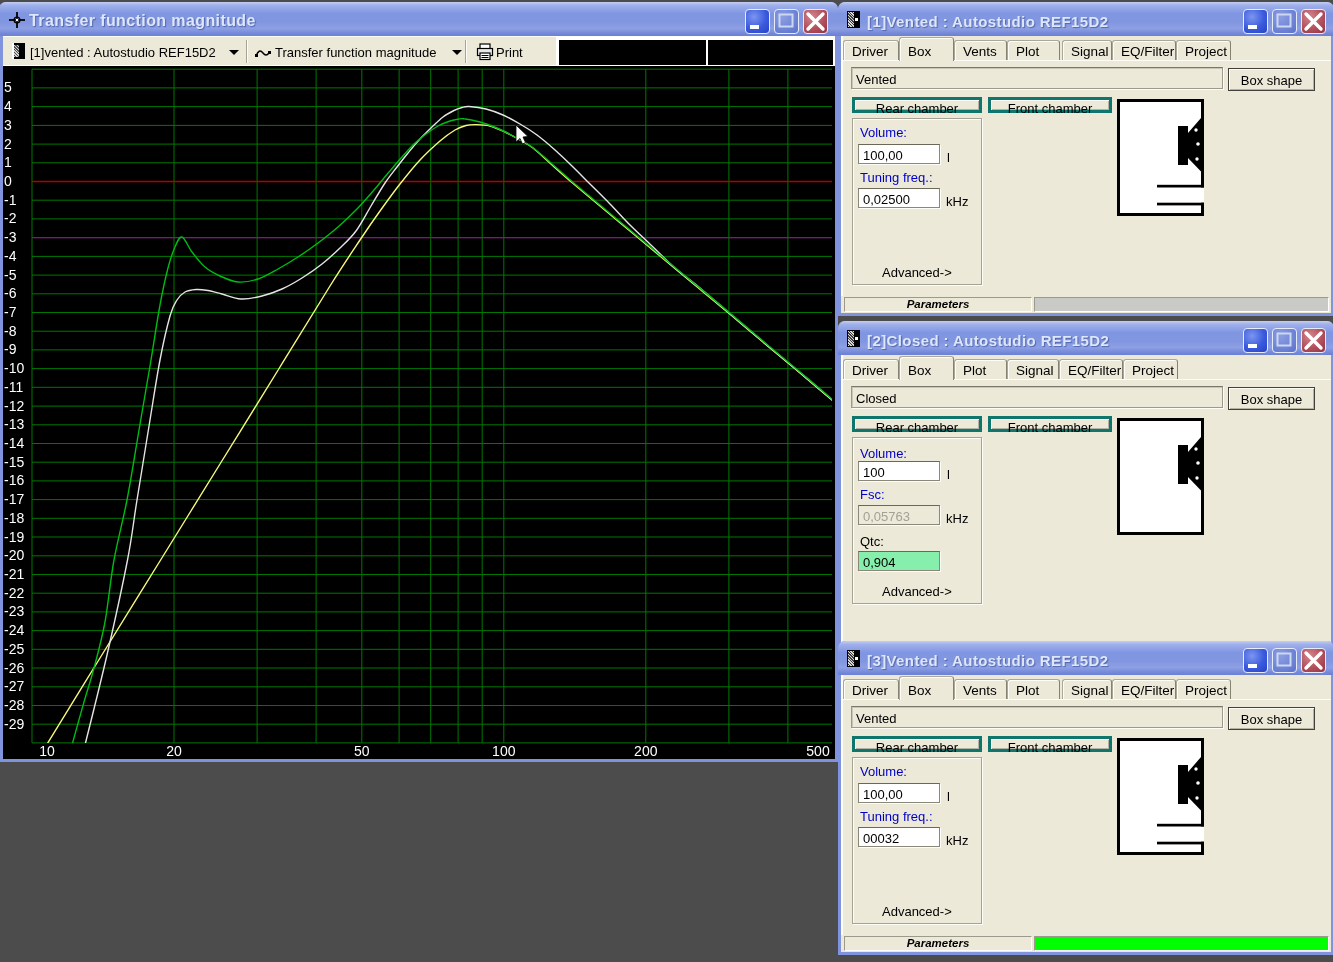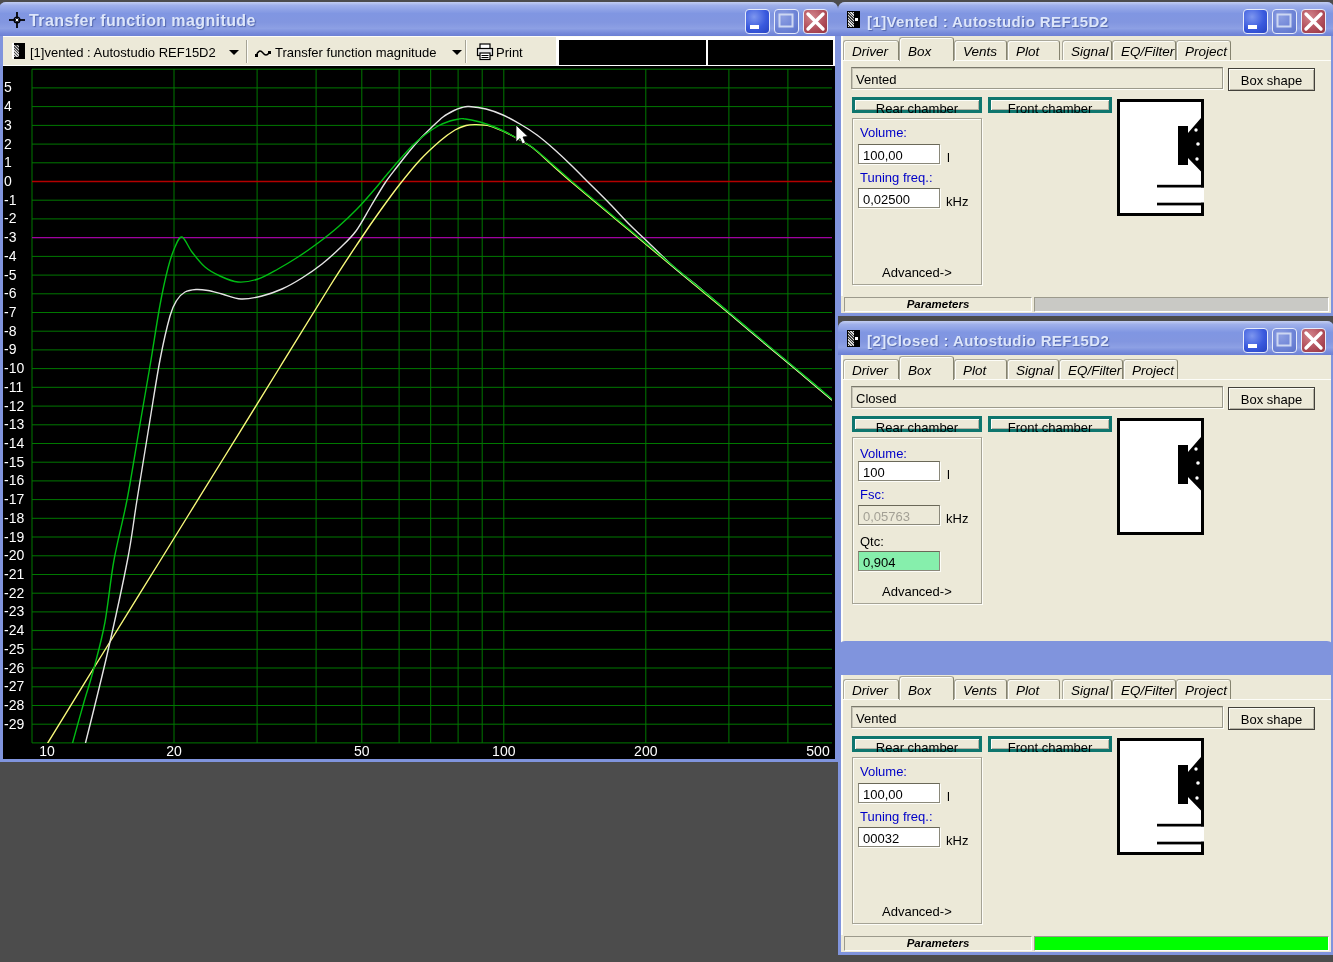--- a/index.html
+++ b/index.html
@@ -12,21 +12,21 @@
 .cbtns{position:absolute;top:7px;right:8px;display:flex;gap:4px;}
 .cb{width:25px;height:25px;border-radius:4px;border:1px solid #e7ecfa;position:relative;}
 .cb.mn{background:radial-gradient(circle at 35% 30%,#7d96ef 0%,#3a5ade 55%,#2743c2 100%);}
 .cb.mx{background:radial-gradient(circle at 35% 30%,#8d9fe2 0%,#6d83d6 60%,#5c72c8 100%);}
 .cb.cl{background:radial-gradient(circle at 35% 30%,#d2858d 0%,#b2505c 55%,#93323f 100%);}
 .body{position:absolute;left:3px;right:3px;top:34px;bottom:3px;background:#ece9d8;border-left:2px solid #fdfdf8;}
 
 .tabs{position:absolute;left:0;top:35px;height:23px;width:100%;}
 .tab{position:absolute;top:3px;height:20px;background:#ece9d8;border:1px solid #aaa89a;
 border-bottom:none;border-right-color:#85836f;border-radius:3px 3px 0 0;font-size:13.5px;color:#000;padding:3px 0 0 8px;
-box-shadow:inset 1px 1px 0 #fdfdf8;font-style:italic;}
+box-shadow:inset 1px 1px 0 #fdfdf8;}
 .tab.act{top:0;height:24px;z-index:5;box-shadow:inset 1px 1px 0 #fdfdf8;
 font-size:13.5px;padding-top:6px;}
 .page{position:absolute;left:5px;top:58px;right:3px;height:234px;background:#ece9d8;border-top:1px solid #fdfdf8;}
 .fld{position:absolute;background:#ece9d8;border:1px solid #9c9a8c;border-top-color:#7a786a;
 box-shadow:inset 1px 1px 0 #c9c6b8, 1px 1px 0 #fdfdf8;font-size:13px;color:#000;padding:4px 0 0 4px;}
 .btn{position:absolute;background:#ece9d8;border:3px solid #0f766e;font-size:13px;color:#000;
 text-align:center;box-shadow:inset 1px 1px 0 #fdfdf8,inset -1px -1px 0 #b5b2a4;}
 .bshape{border:1px solid #42403a;box-shadow:inset 1px 1px 0 #fdfdf8,inset -1px -1px 0 #b5b2a4,inset 2px 2px 0 #e4e1d2;box-shadow:inset 1px 1px 0 #fdfdf8,inset -1px -1px 0 #b5b2a4;
 padding-top:4px;}
 .grp{position:absolute;border:1px solid #a5a395;box-shadow:1px 1px 0 #fdfdf8,inset 1px 1px 0 #fdfdf8;}
@@ -275,20 +275,38 @@
   <div class="sbar">
     <div class="scell" style="left:3px;width:188px">
         <b>Parameters</b>
       </div>
     <div class="scell" style="left:193px;right:2px">
         <div style="position:absolute;left:0;top:0;width:100%;height:100%;background:#ffff00"></div>
       </div>
   </div>
 </div>
 <div class="win" style="left:838px;top:641px;width:496px;height:314px">
+  <div class="tbar">
+    <div style="position:absolute;left:9px;top:9px;width:13px;height:17px;background:#000;">
+       <div style="position:absolute;left:1px;top:1px;width:6px;height:15px;background:repeating-linear-gradient(45deg,#d8d8d8 0 1px,#404040 1px 2px);"></div>
+       <div style="position:absolute;right:2px;top:7px;width:3px;height:3px;background:#fff;"></div>
+    </div>
+    <div class="ttl">[3]Vented : Autostudio REF15D2</div>
+    <div class="cbtns">
+      <div class="cb mn"><svg width="23" height="23">
+            <rect x="4" y="15" width="9" height="4" fill="#fff"></rect>
+          </svg></div>
+      <div class="cb mx"><svg width="23" height="23">
+            <rect x="4.5" y="4.5" width="13" height="12" fill="none" stroke="#cdd7f2" stroke-width="2"></rect>
+          </svg></div>
+      <div class="cb cl"><svg width="23" height="23">
+            <path d="M4 4 L19 19 M19 4 L4 19" stroke="#fff" stroke-width="3.4" stroke-linecap="round"></path>
+          </svg></div>
+    </div>
+  </div>
   <div class="body"></div>
   <div class="tabs">
     <div class="tab" style="left:5px;width:56px">Driver</div>
     <div class="tab act" style="left:61px;width:55px">Box</div>
     <div class="tab" style="left:116px;width:53px">Vents</div>
     <div class="tab" style="left:169px;width:53px">Plot</div>
     <div class="tab" style="left:224px;width:50px">Signal</div>
     <div class="tab" style="left:274px;width:64px">EQ/Filter</div>
     <div class="tab" style="left:338px;width:55px">Project</div>
   </div>

